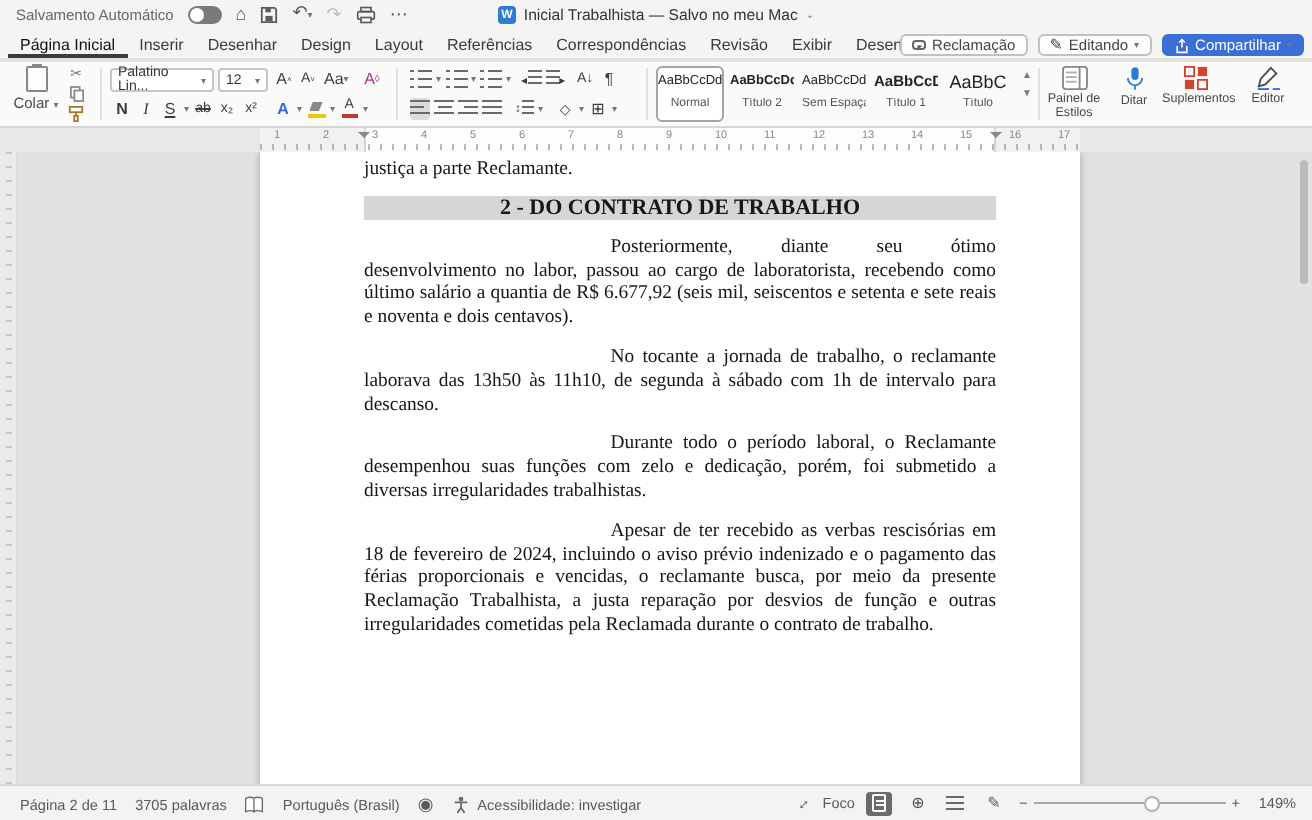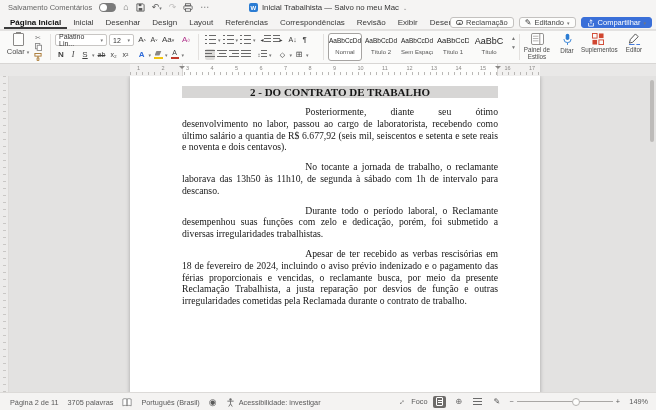--- a/index.html
+++ b/index.html
@@ -14,21 +14,21 @@
   .tb-ic { font-size:9px; color:#5a5a5a; line-height:9px; }
   .tb-ic.dis { color:#c0bfbe; }
   .tb-center { position:absolute; left:0; right:0; top:0; height:15px; display:flex; align-items:center; justify-content:center; gap:4px; font-size:7.8px; color:#333; pointer-events:none; }
   .word-ic { width:9px; height:9px; border-radius:2px; background:#2b7cd3; color:#fff; font-size:6px; font-weight:bold; display:flex; align-items:center; justify-content:center; }
   .tb-search { position:absolute; right:44px; top:0; height:15px; display:flex; align-items:center; gap:4px; font-size:7.5px; color:#777; }
 
   
   .tabrow { position:absolute; top:15px; left:0; width:656px; height:15px; background:#f5f4f3; border-bottom:1px solid #e2e0de; display:flex; align-items:stretch; font-size:8px; color:#3a3a3a; }
   .tabs { display:flex; margin-left:4px; }
   .tab { padding:0 6px; display:flex; align-items:center; cursor:default; white-space:nowrap; }
-  .tab.active { font-weight:bold; color:#111; box-shadow:inset 0 -2px 0 #3b3b3b; }
+  .tab.active { font-weight:normal; color:#111; box-shadow:inset 0 -2px 0 #3b3b3b; }
   .tab-actions { position:absolute; right:4px; top:2px; display:flex; gap:5px; align-items:center; }
   .pill { height:11px; display:flex; align-items:center; gap:3px; border:1px solid #c3c1bf; border-radius:3px; background:#fdfdfc; padding:0 5px; font-size:7.5px; color:#444; }
   .pill.share { background:#3a6fd8; border-color:#3a6fd8; color:#fff; }
   .bubble { width:7px; height:5px; border:1px solid #666; border-radius:2px; position:relative; }
   .bubble:after { content:""; position:absolute; left:1px; bottom:-2px; border:2px solid transparent; border-top-color:#666; border-left-color:#666; width:0; height:0; transform:scale(.6); }
 
   
   .ribbon { position:absolute; top:31px; left:0; width:656px; height:33px; background:#fafaf9; border-bottom:1px solid #d8d6d4; font-size:7.5px; color:#4a4a4a; }
   .rabs { position:absolute; }
   .vsep { position:absolute; top:3px; height:26px; width:1px; background:#e3e1df; }
@@ -45,21 +45,21 @@
   .lines-ic { width:10px; height:9px; }
   .al { background:linear-gradient(#6a6a6a,#6a6a6a) 0 0/10px 1px no-repeat,linear-gradient(#6a6a6a,#6a6a6a) 0 3px/7px 1px no-repeat,linear-gradient(#6a6a6a,#6a6a6a) 0 6px/10px 1px no-repeat; }
   .ac { background:linear-gradient(#6a6a6a,#6a6a6a) 0 0/10px 1px no-repeat,linear-gradient(#6a6a6a,#6a6a6a) 1.5px 3px/7px 1px no-repeat,linear-gradient(#6a6a6a,#6a6a6a) 0 6px/10px 1px no-repeat; }
   .ar { background:linear-gradient(#6a6a6a,#6a6a6a) 0 0/10px 1px no-repeat,linear-gradient(#6a6a6a,#6a6a6a) 3px 3px/7px 1px no-repeat,linear-gradient(#6a6a6a,#6a6a6a) 0 6px/10px 1px no-repeat; }
   .aj { background:repeating-linear-gradient(to bottom,#6a6a6a 0 1px,transparent 1px 3px); }
   .blt { width:11px; height:9px; background:repeating-linear-gradient(to bottom,#6a6a6a 0 1px,transparent 1px 4px) 4px 0/7px 9px no-repeat,repeating-linear-gradient(to bottom,#6a6a6a 0 1px,transparent 1px 4px) 0 0/2px 9px no-repeat; }
   .styles-gallery { position:absolute; top:2px; left:328px; width:182px; height:29px; display:flex; gap:2px; }
   .style-chip { width:34px; height:28px; border:1px solid transparent; border-radius:3px; text-align:center; padding-top:3px; background:#fafaf9; }
   .style-chip.selected { border-color:#a6a4a2; background:#fff; }
   .style-sample { font-size:6.5px; color:#222; line-height:8px; white-space:nowrap; overflow:hidden; }
-  .style-sample.b { font-weight:normal; }
+  .style-sample.b { font-weight:bold; }
   .style-chip:nth-child(5) .style-sample { font-size:9px; }
   .style-chip:nth-child(4) .style-sample { font-size:7.5px; }
   .style-name { font-size:6px; color:#555; margin-top:4px; white-space:nowrap; overflow:hidden; }
   .gal-arrows { position:absolute; left:511px; top:4px; display:flex; flex-direction:column; gap:3px; font-size:5px; color:#777; }
   .bigbtn { position:absolute; top:2px; text-align:center; font-size:6.3px; color:#4a4a4a; line-height:6.5px; }
   .bigbtn svg { display:block; margin:0 auto 2px; }
 
   
   .ruler { position:absolute; top:64px; left:0; width:656px; height:12px; background:#e9e8e7; }
   .ruler-page { position:absolute; left:130px; width:410px; top:0; height:12px; background:#f2f1f0; }
@@ -87,21 +87,21 @@
   .slider { display:flex; align-items:center; gap:3px; }
   .track { position:relative; width:96px; height:1px; background:#a9a7a5; }
   .handle { position:absolute; left:58%; top:-3.5px; width:8px; height:8px; border-radius:50%; background:#fdfdfc; border:1px solid #b5b3b1; }
   .rot45 { display:inline-block; transform:rotate(-45deg); font-size:8px; }
 </style>
 </head>
 <body>
 
 <div class="titlebar">
   <div class="tb-left">
-    <span>Salvamento Comentários</span>
+    <span>Salvamento Automático</span>
     <span class="toggle">
         <span class="knob"></span>
       </span>
     <span class="tb-ic">⌂</span>
     <svg width="9" height="9" viewBox="0 0 10 10">
         <path d="M1 1h7l1 1v7H1z" fill="none" stroke="#5a5a5a"></path>
         <rect x="3" y="5.5" width="4" height="3" fill="#5a5a5a"></rect>
         <rect x="3" y="1" width="3" height="2.5" fill="#5a5a5a"></rect>
       </svg>
     <span class="tb-ic">↶<span class="dd">▾</span></span>
@@ -116,21 +116,21 @@
   <div class="tb-center">
     <span class="word-ic">W</span>
     <span>Inicial Trabalhista — Salvo no meu Mac</span>
     <span class="dd">⌄</span>
   </div>
 </div>
 
 <div class="tabrow">
   <div class="tabs">
       <div class="tab active">Página Inicial</div>
-      <div class="tab">Inicial</div>
+      <div class="tab">Inserir</div>
       <div class="tab">Desenhar</div>
       <div class="tab">Design</div>
       <div class="tab">Layout</div>
       <div class="tab">Referências</div>
       <div class="tab">Correspondências</div>
       <div class="tab">Revisão</div>
       <div class="tab">Exibir</div>
       <div class="tab">Desenvolvedor</div>
     </div>
   <div class="tab-actions">
@@ -372,20 +372,21 @@
     <span class="ruler-num" style="left: 455.5px;">14</span>
     <span class="ruler-num" style="left: 480px;">15</span>
     <span class="ruler-num" style="left: 504.5px;">16</span>
     <span class="ruler-num" style="left: 529px;">17</span>
   </div>
 
 <div class="workspace">
   <div class="v-ruler"></div>
   <div class="page">
     <div>
+      <div class="doc-line">justiça a parte Reclamante.</div>
       <div class="doc-heading">2 - DO CONTRATO DE TRABALHO</div>
       <div>
           <p class="doc-para">Posteriormente, diante seu ótimo desenvolvimento no labor, passou ao cargo de laboratorista, recebendo como último salário a quantia de R$ 6.677,92 (seis mil, seiscentos e setenta e sete reais e noventa e dois centavos).</p>
           <p class="doc-para">No tocante a jornada de trabalho, o reclamante laborava das 13h50 às 11h10, de segunda à sábado com 1h de intervalo para descanso.</p>
           <p class="doc-para">Durante todo o período laboral, o Reclamante desempenhou suas funções com zelo e dedicação, porém, foi submetido a diversas irregularidades trabalhistas.</p>
           <p class="doc-para">Apesar de ter recebido as verbas rescisórias em 18 de fevereiro de 2024, incluindo o aviso prévio indenizado e o pagamento das férias proporcionais e vencidas, o reclamante busca, por meio da presente Reclamação Trabalhista, a justa reparação por desvios de função e outras irregularidades cometidas pela Reclamada durante o contrato de trabalho.</p>
         </div>
     </div>
   </div>
   <div class="scroll-thumb"></div>

